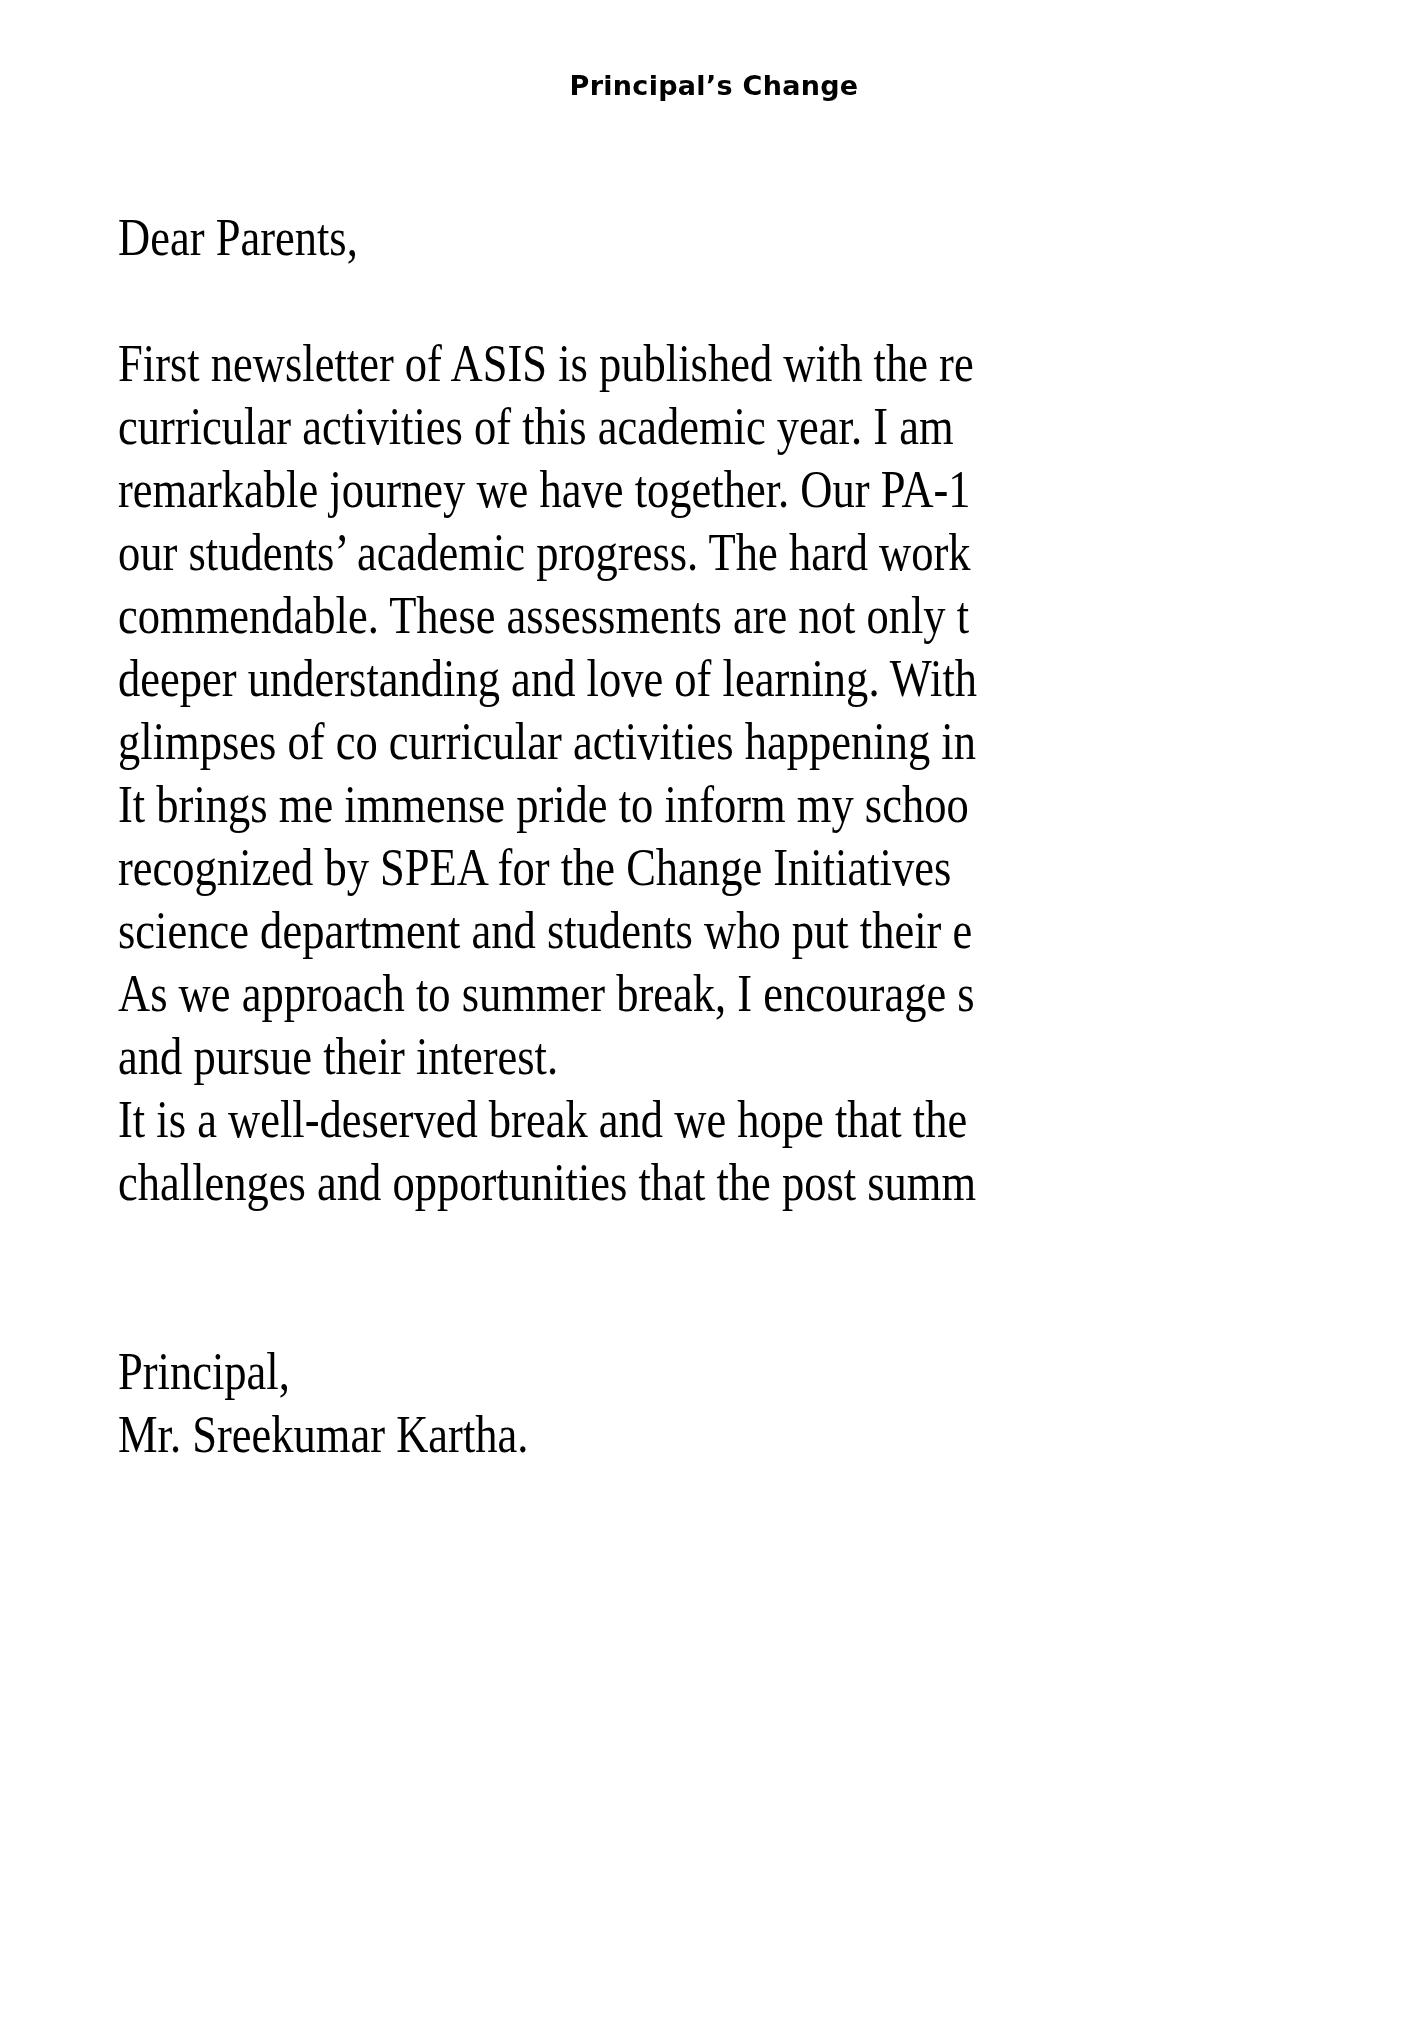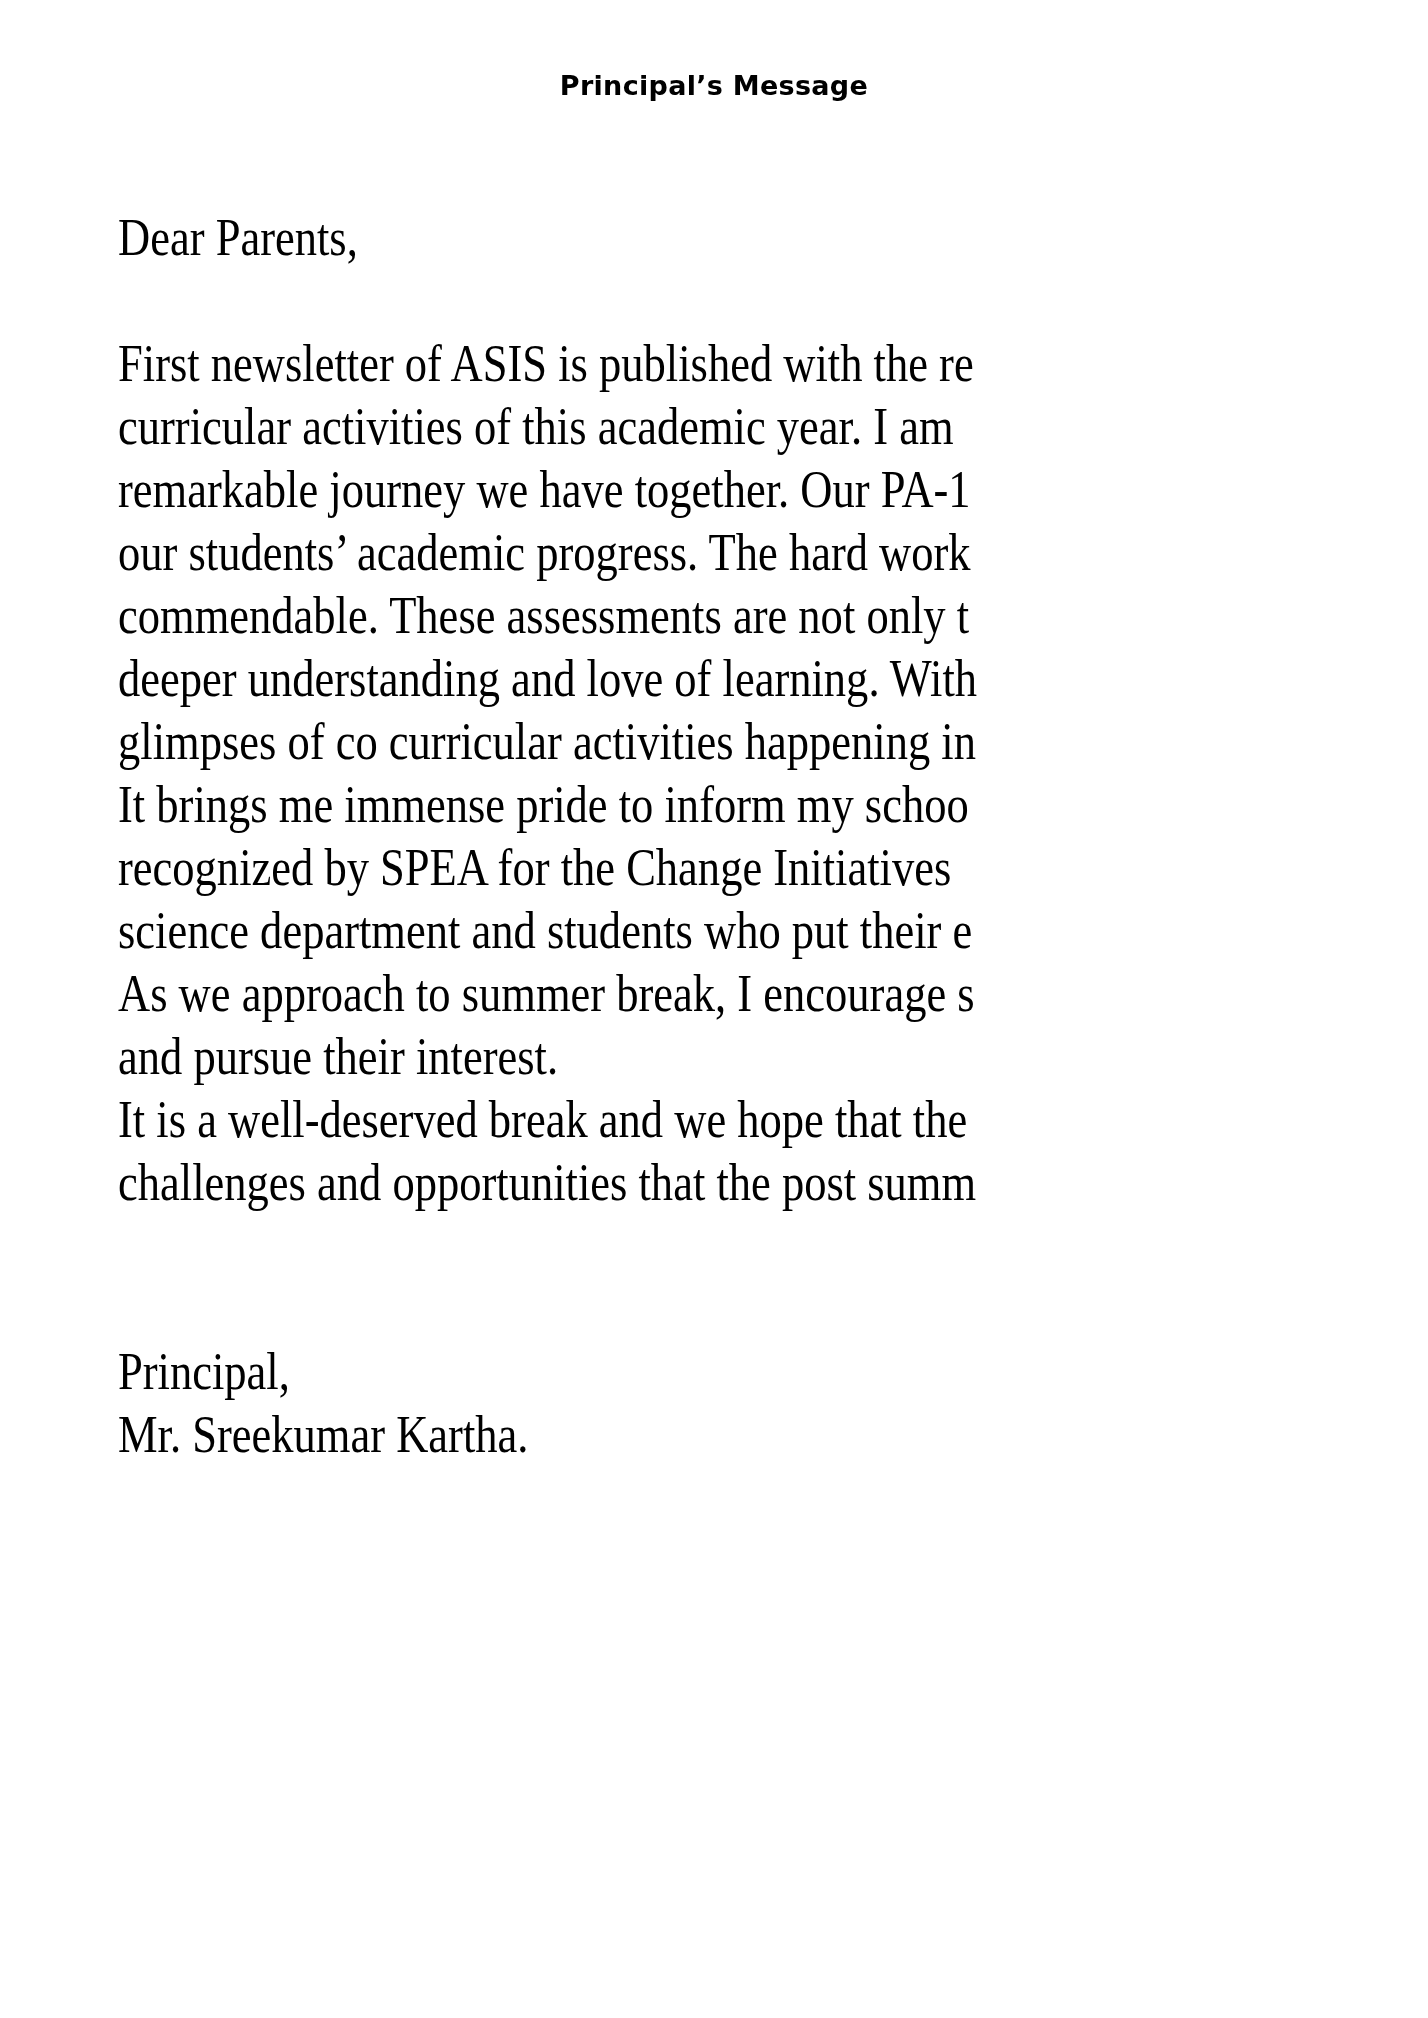--- a/index.html
+++ b/index.html
@@ -71,21 +71,21 @@
   
   .gap-line {
     height: 63px;
   }
 </style>
 </head>
 <body>
 
 <div id="page">
 
-  <div id="doc-heading">Principal’s Message</div>
+  <div id="doc-heading">Principal’s Change</div>
 
   <div id="letter-body">
 
     <div class="letter-line">Dear Parents,</div>
     <div class="letter-line blank"></div>
     <div class="letter-line">First newsletter of ASIS is published with the re</div>
     <div class="letter-line">curricular activities of this academic year. I am</div>
     <div class="letter-line">remarkable journey we have together. Our PA-1</div>
     <div class="letter-line">our students’ academic progress. The hard work</div>
     <div class="letter-line">commendable. These assessments are not only t</div>

